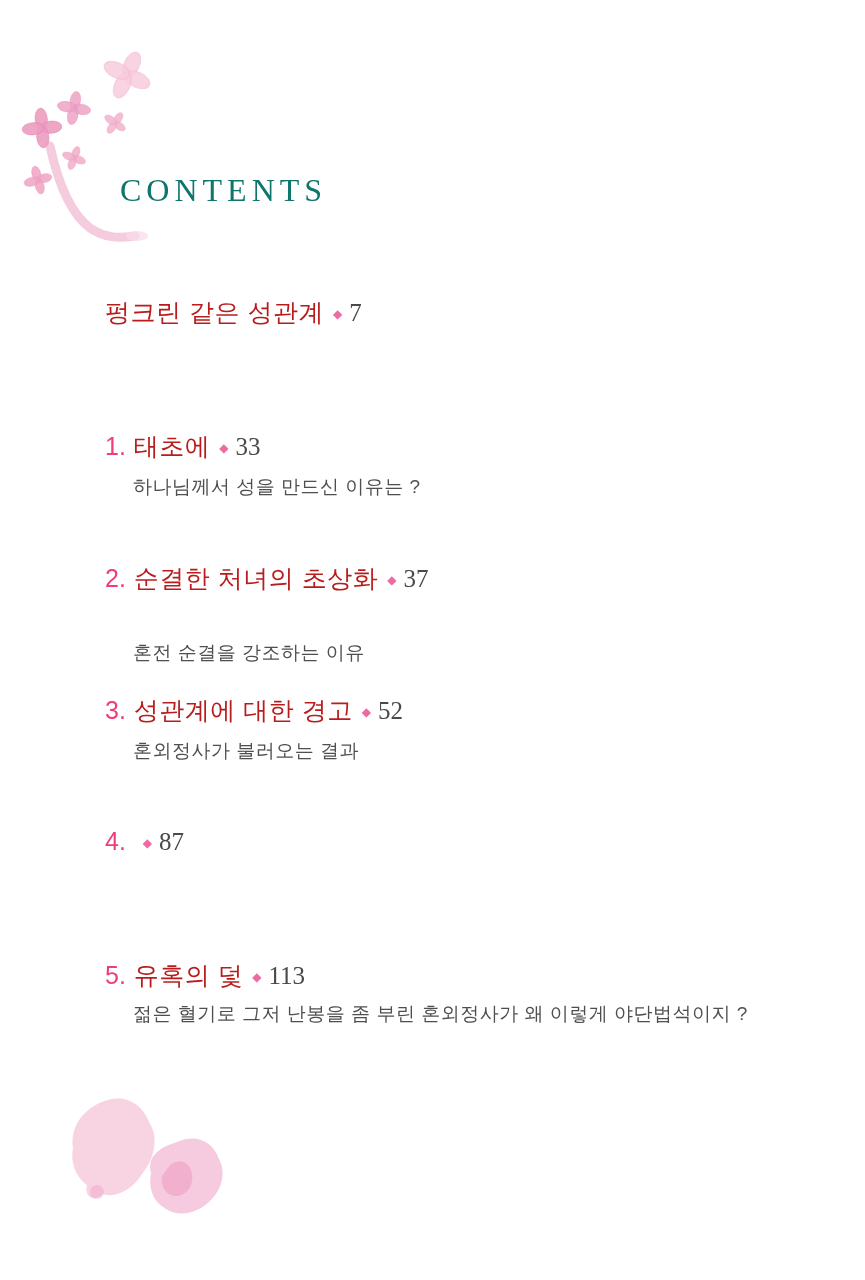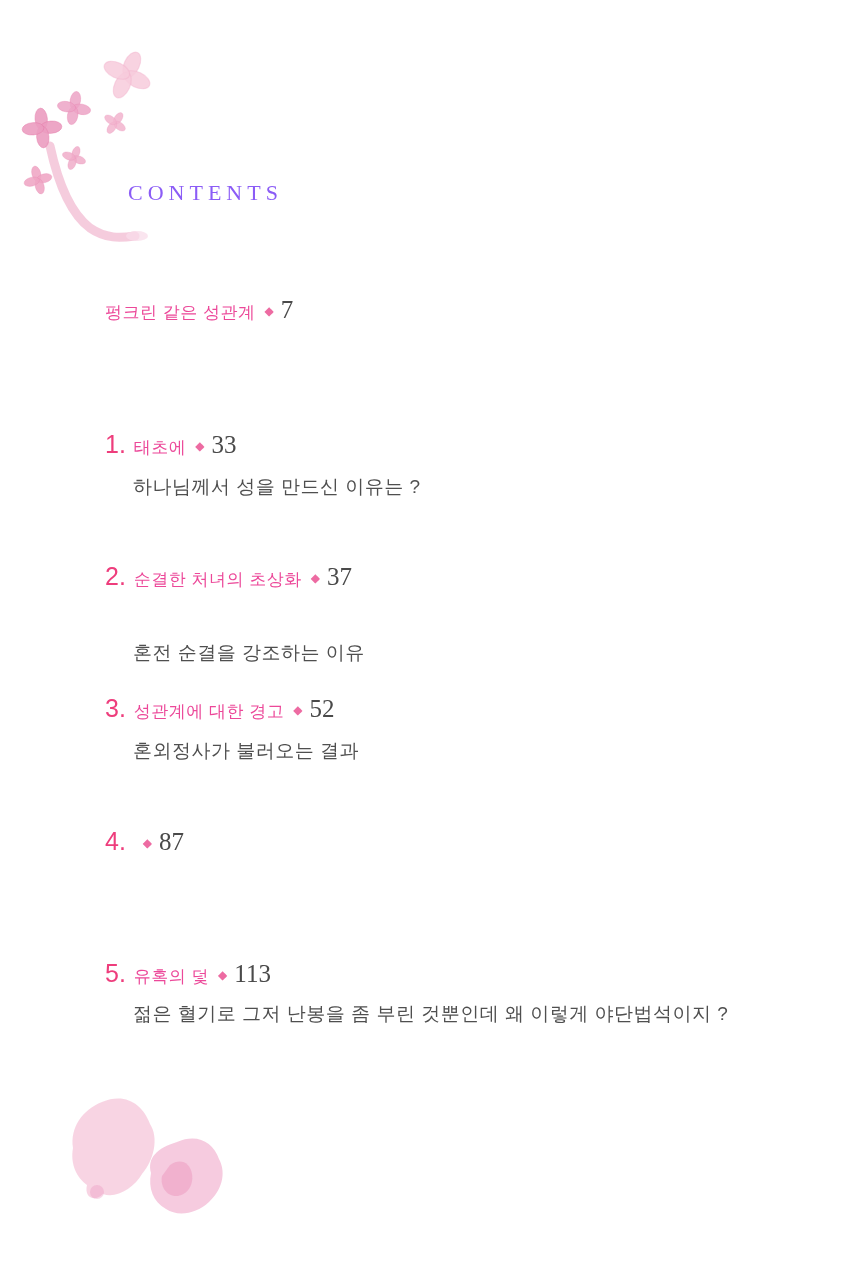--- a/index.html
+++ b/index.html
@@ -19,43 +19,43 @@
     position: absolute;
     pointer-events: none;
   }
   .deco-top { left: 8px; top: 38px; }
   .deco-bottom { left: 40px; top: 1070px; }
 
   .page-title {
     position: absolute;
     left: 111px;
     top: 163px;
-    margin: 17px;
+    margin: 9px;
     font-family: "Liberation Serif", serif;
     font-weight: normal;
-    font-size: 22px;
+    font-size: 32px;
     letter-spacing: 5px;
-    color: #8b5cf6;
+    color: #0f766e;
   }
 
   .entry-line {
     position: absolute;
     left: 105px;
     display: flex;
     align-items: baseline;
     white-space: nowrap;
   }
   .entry-num {
     color: #ee3d7c;
     font-size: 25px;
     margin-right: 8px;
   }
   .entry-title {
-    color: #ec4899;
-    font-size: 17px;
+    color: #b91c1c;
+    font-size: 25px;
     letter-spacing: 0.5px;
   }
   .diamond {
     color: #ed6ba2;
     font-size: 12px;
     align-self: center;
     margin: 2px 7px 0 9px;
   }
   .page-num {
     color: #4a4a4a;
@@ -146,21 +146,21 @@
     <span class="diamond">◆</span>
     <span class="page-num">87</span>
   </div>
 
   <div class="entry-line ch5-title">
     <span class="entry-num">5.</span>
     <span class="entry-title">유혹의 덫</span>
     <span class="diamond">◆</span>
     <span class="page-num">113</span>
   </div>
-  <div class="subtitle ch5-sub">젊은 혈기로 그저 난봉을 좀 부린 것뿐인데 왜 이렇게 야단법석이지 ?</div>
+  <div class="subtitle ch5-sub">젊은 혈기로 그저 난봉을 좀 부린 혼외정사가 왜 이렇게 야단법석이지 ?</div>
 
   <svg class="deco deco-bottom" width="240" height="180" viewBox="0 0 240 180" aria-hidden="true">
 
     <path d="M 62,32 C 85,22 103,34 110,54 C 119,68 114,90 102,104
              C 94,118 76,129 63,124 C 54,133 44,127 47,115
              C 37,108 30,94 33,78 C 30,58 42,40 62,32 Z" fill="#f2a9c8" fill-opacity="0.5"></path>
     <circle cx="57" cy="122" r="7" fill="#eb93bd" fill-opacity="0.35"></circle>
 
     <path d="M 137,72 C 157,63 173,72 179,89 C 187,104 181,121 169,132
              C 156,144 138,147 126,139 C 113,132 108,118 111,103

